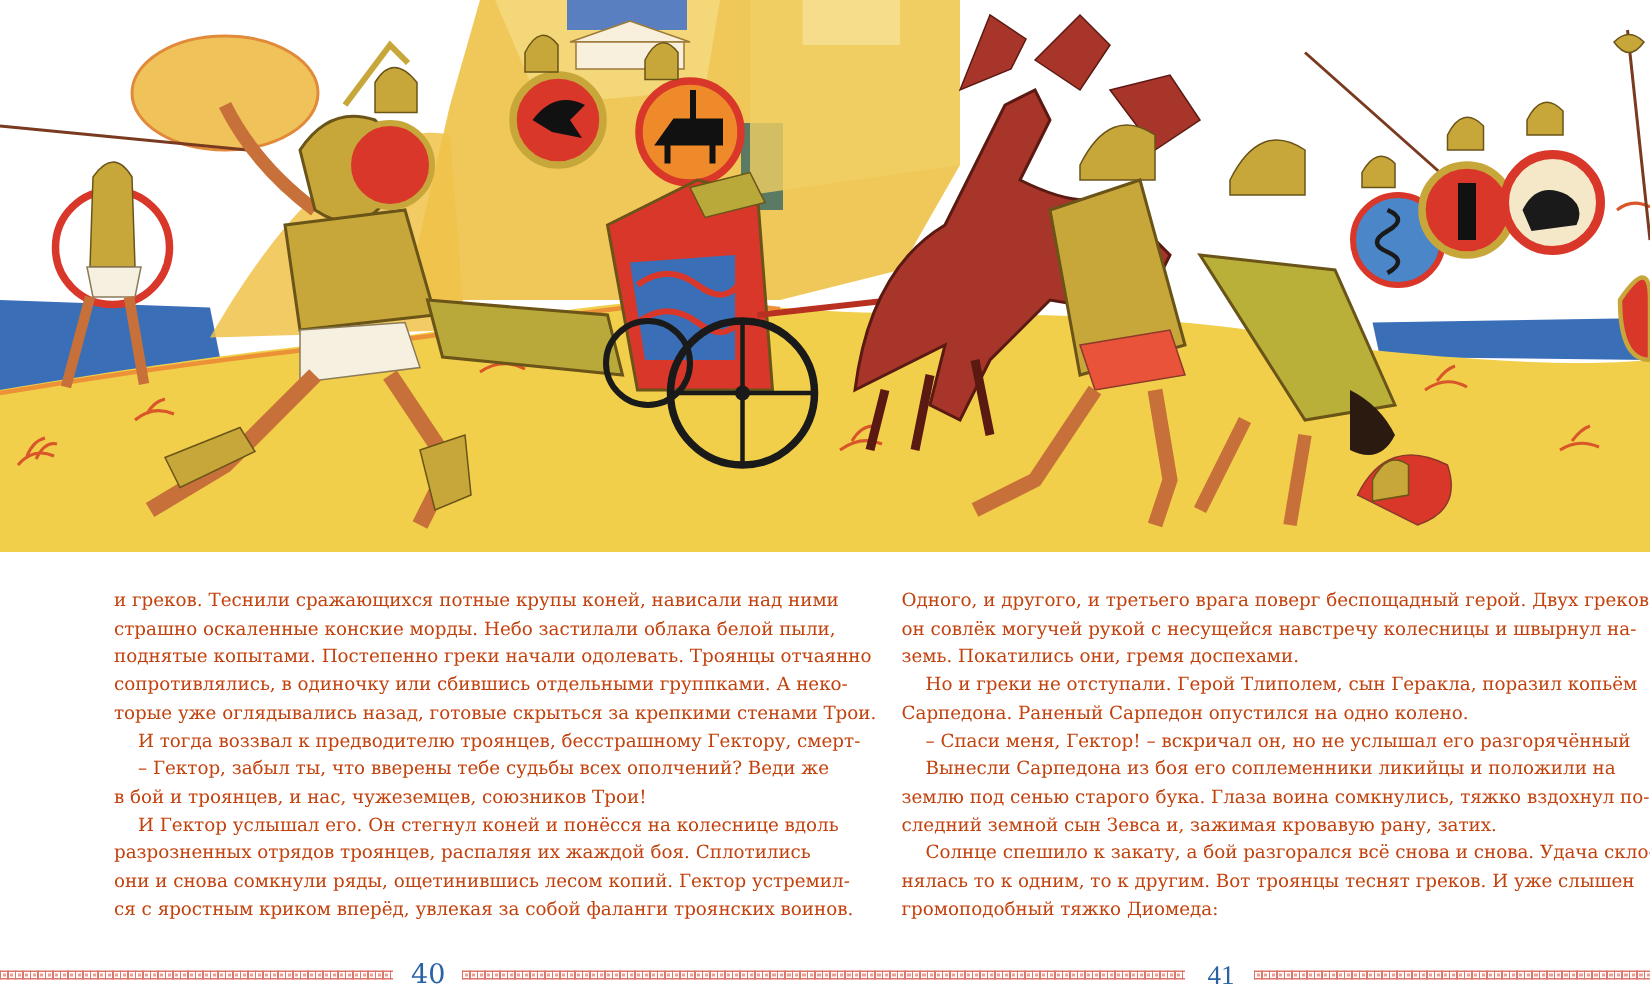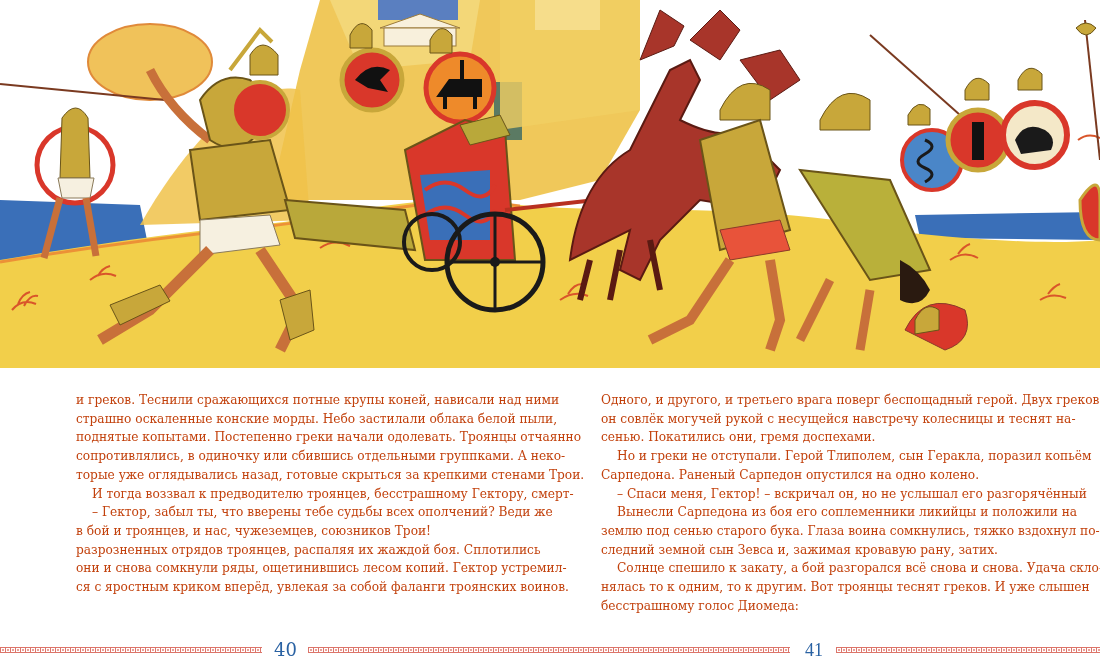--- a/index.html
+++ b/index.html
@@ -160,38 +160,39 @@
 
 <div class="column left">
   <span class="line">и греков. Теснили сражающихся потные крупы коней, нависали над ними</span>
   <span class="line">страшно оскаленные конские морды. Небо застилали облака белой пыли,</span>
   <span class="line">поднятые копытами. Постепенно греки начали одолевать. Троянцы отчаянно</span>
   <span class="line">сопротивлялись, в одиночку или сбившись отдельными группками. А неко-</span>
   <span class="line last">торые уже оглядывались назад, готовые скрыться за крепкими стенами Трои.</span>
   <span class="line" style="padding-left:16px">И тогда воззвал к предводителю троянцев, бесстрашному Гектору, смерт-</span>
   <span class="line" style="padding-left:16px">– Гектор, забыл ты, что вверены тебе судьбы всех ополчений? Веди же</span>
   <span class="line last">в бой и троянцев, и нас, чужеземцев, союзников Трои!</span>
+  <span class="line" style="padding-left:16px">И Гектор услышал его. Он стегнул коней и понёсся на колеснице вдоль</span>
   <span class="line">разрозненных отрядов троянцев, распаляя их жаждой боя. Сплотились</span>
   <span class="line">они и снова сомкнули ряды, ощетинившись лесом копий. Гектор устремил-</span>
   <span class="line">ся с яростным криком вперёд, увлекая за собой фаланги троянских воинов.</span>
 </div>
 
 <div class="column right">
   <span class="line">Одного, и другого, и третьего врага поверг беспощадный герой. Двух греков</span>
-  <span class="line">он совлёк могучей рукой с несущейся навстречу колесницы и теснят на-</span>
-  <span class="line last">сенью. Покатились они, гремя доспехами.</span>
+  <span class="line">он совлёк могучей рукой с несущейся навстречу колесницы и швырнул на-</span>
+  <span class="line last">земь. Покатились они, гремя доспехами.</span>
   <span class="line" style="padding-left:16px">Но и греки не отступали. Герой Тлиполем, сын Геракла, поразил копьём</span>
   <span class="line last">Сарпедона. Раненый Сарпедон опустился на одно колено.</span>
   <span class="line" style="padding-left:16px">– Спаси меня, Гектор! – вскричал он, но не услышал его разгорячённый</span>
   <span class="line" style="padding-left:16px">Вынесли Сарпедона из боя его соплеменники ликийцы и положили на</span>
   <span class="line">землю под сенью старого бука. Глаза воина сомкнулись, тяжко вздохнул по-</span>
   <span class="line last">следний земной сын Зевса и, зажимая кровавую рану, затих.</span>
   <span class="line" style="padding-left:16px">Солнце спешило к закату, а бой разгорался всё снова и снова. Удача скло-</span>
   <span class="line">нялась то к одним, то к другим. Вот троянцы теснят греков. И уже слышен</span>
-  <span class="line last">бесстрашному голос Диомеда:</span>
+  <span class="line last">громоподобный тяжко Диомеда:</span>
 </div>
 
 <div class="footer">
   <div class="meander" style="left:0; width:262px;"></div>
   <span class="page-num" style="left:274px;">40</span>
   <div class="meander" style="left:308px; width:482px;"></div>
   <span class="page-num" style="left:805px;font-family:Liberation Serif, serif;">41</span>
   <div class="meander" style="left:836px; width:264px;"></div>
 </div>
 

